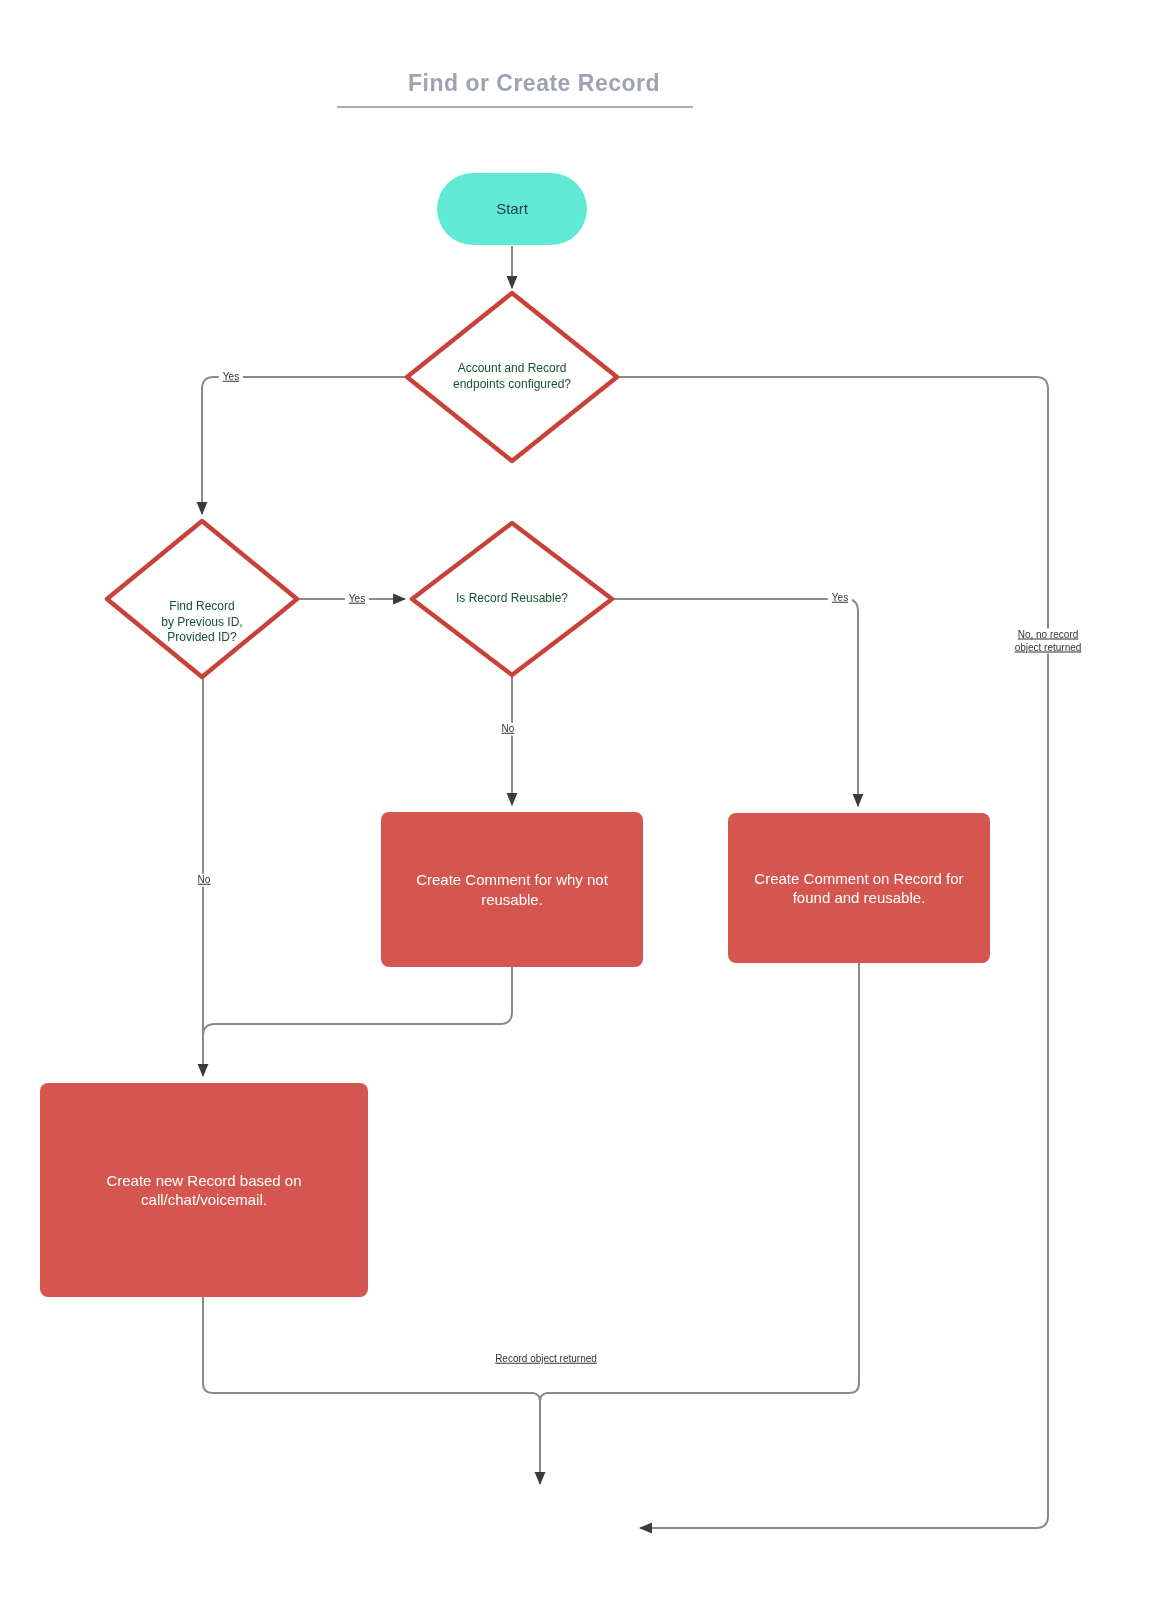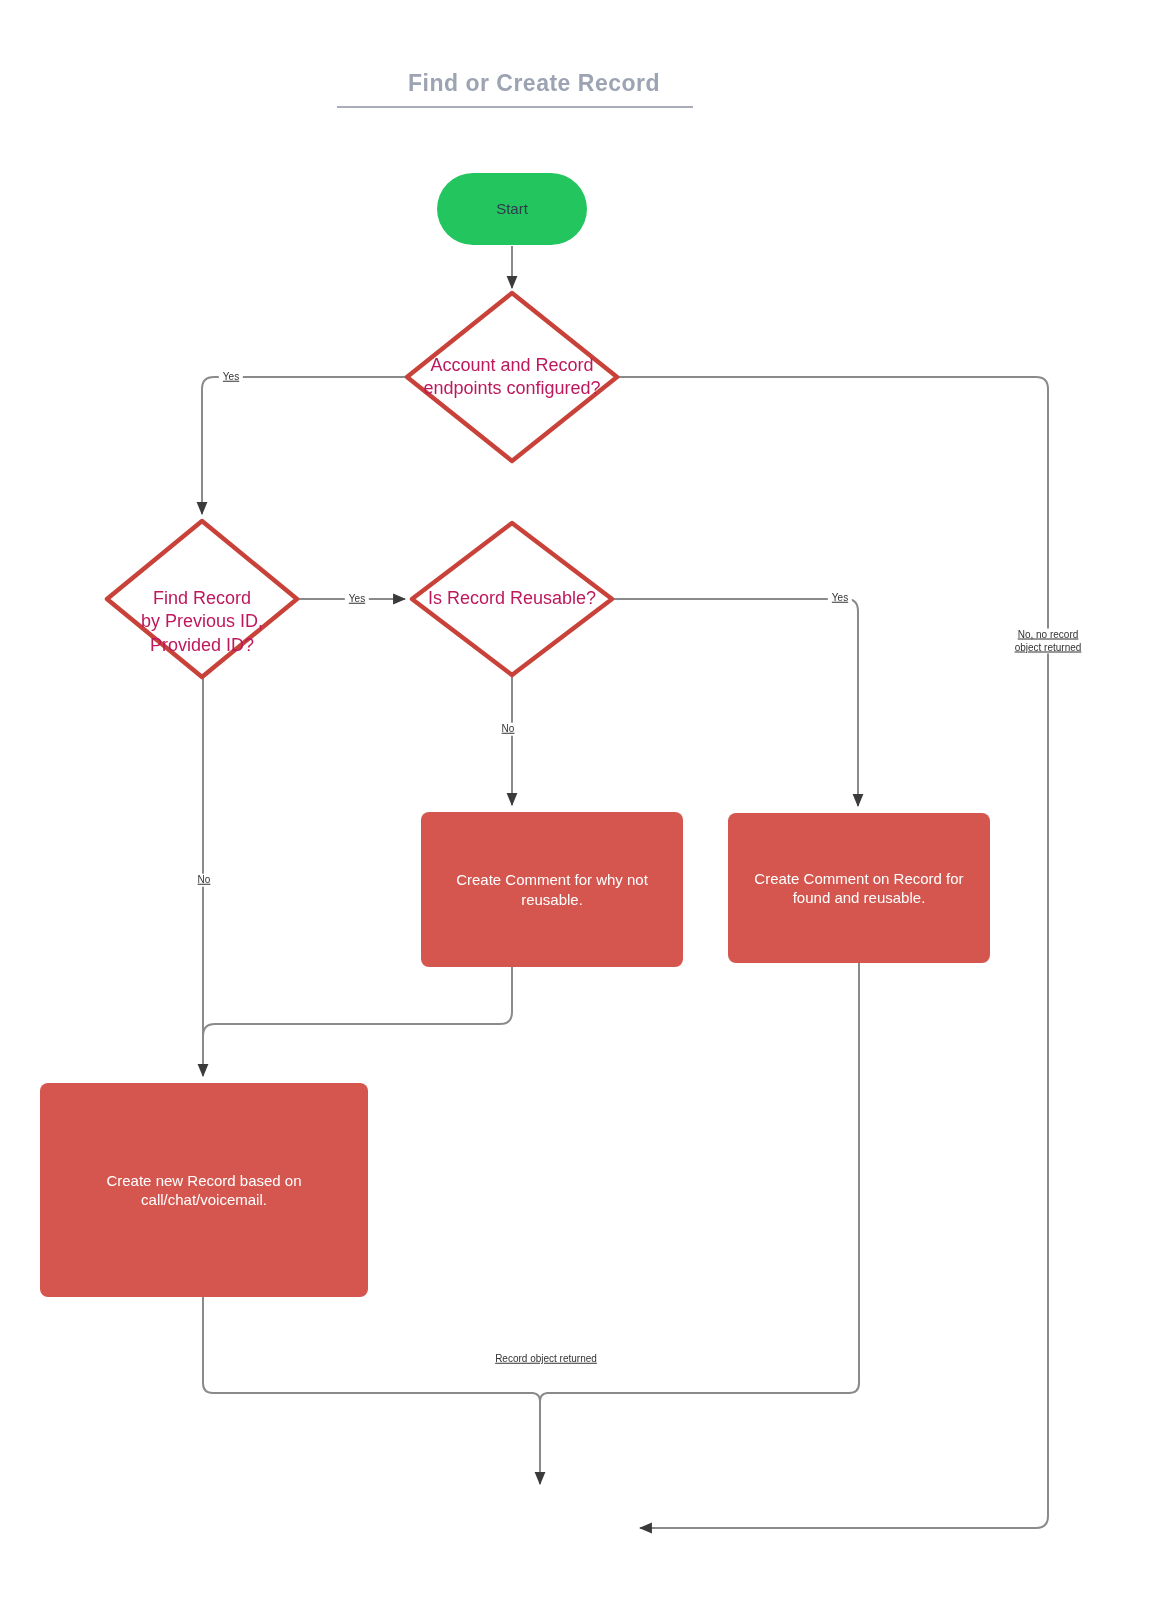--- a/index.html
+++ b/index.html
@@ -38,39 +38,39 @@
     display: flex;
     align-items: center;
     justify-content: center;
     text-align: center;
     white-space: pre-line;
     box-sizing: border-box;
     font-size: 15px;
     line-height: 1.3;
   }
   .terminator {
-    background: #22c55e;
+    background: #5eead4;
     color: #2f3b4e;
     border-radius: 40px;
   }
   .process {
     background: #d5564f;
     color: #ffffff;
     border-radius: 8px;
     padding: 8px 18px;
   }
   .diamond-label {
     position: absolute;
     display: flex;
     align-items: center;
     justify-content: center;
     text-align: center;
     white-space: pre-line;
-    color: #be185d;
-    font-size: 18px;
+    color: #14532d;
+    font-size: 12px;
     line-height: 1.3;
     transform: translate(-50%, -50%);
   }
   .edge-label {
     position: absolute;
     transform: translate(-50%, -50%);
     background: #ffffff;
     color: #333333;
     font-size: 10px;
     line-height: 1.25;
@@ -117,21 +117,21 @@
 
   <div class="diamond-label" style="left:512px; top:377px; width:200px;">Account and Record
 endpoints configured?</div>
 
   <div class="diamond-label" style="left:202px; top:622px; width:160px;">Find Record
 by Previous ID,
 Provided ID?</div>
 
   <div class="diamond-label" style="left:512px; top:599px; width:180px;">Is Record Reusable?</div>
 
-  <div class="node process" style="left:381px; top:812px; width:262px; height:155px;margin-left:40px;">Create Comment for why not
+  <div class="node process" style="left:381px; top:812px; width:262px; height:155px;">Create Comment for why not
 reusable.</div>
 
   <div class="node process" style="left:728px; top:813px; width:262px; height:150px;">Create Comment on Record for
 found and reusable.</div>
 
   <div class="node process" style="left:40px; top:1083px; width:328px; height:214px;">Create new Record based on
 call/chat/voicemail.</div>
 
   <div class="edge-label" style="left:231px; top:377px;">Yes</div>
 

